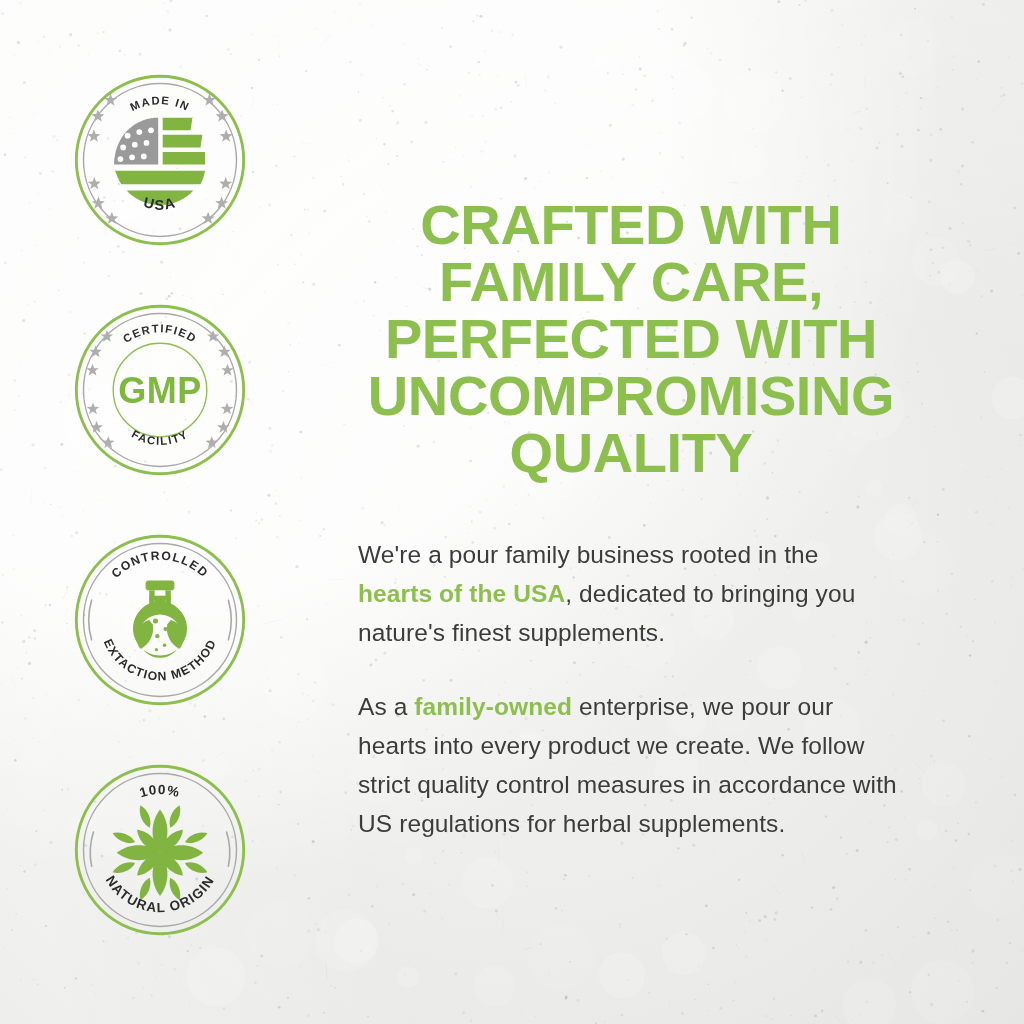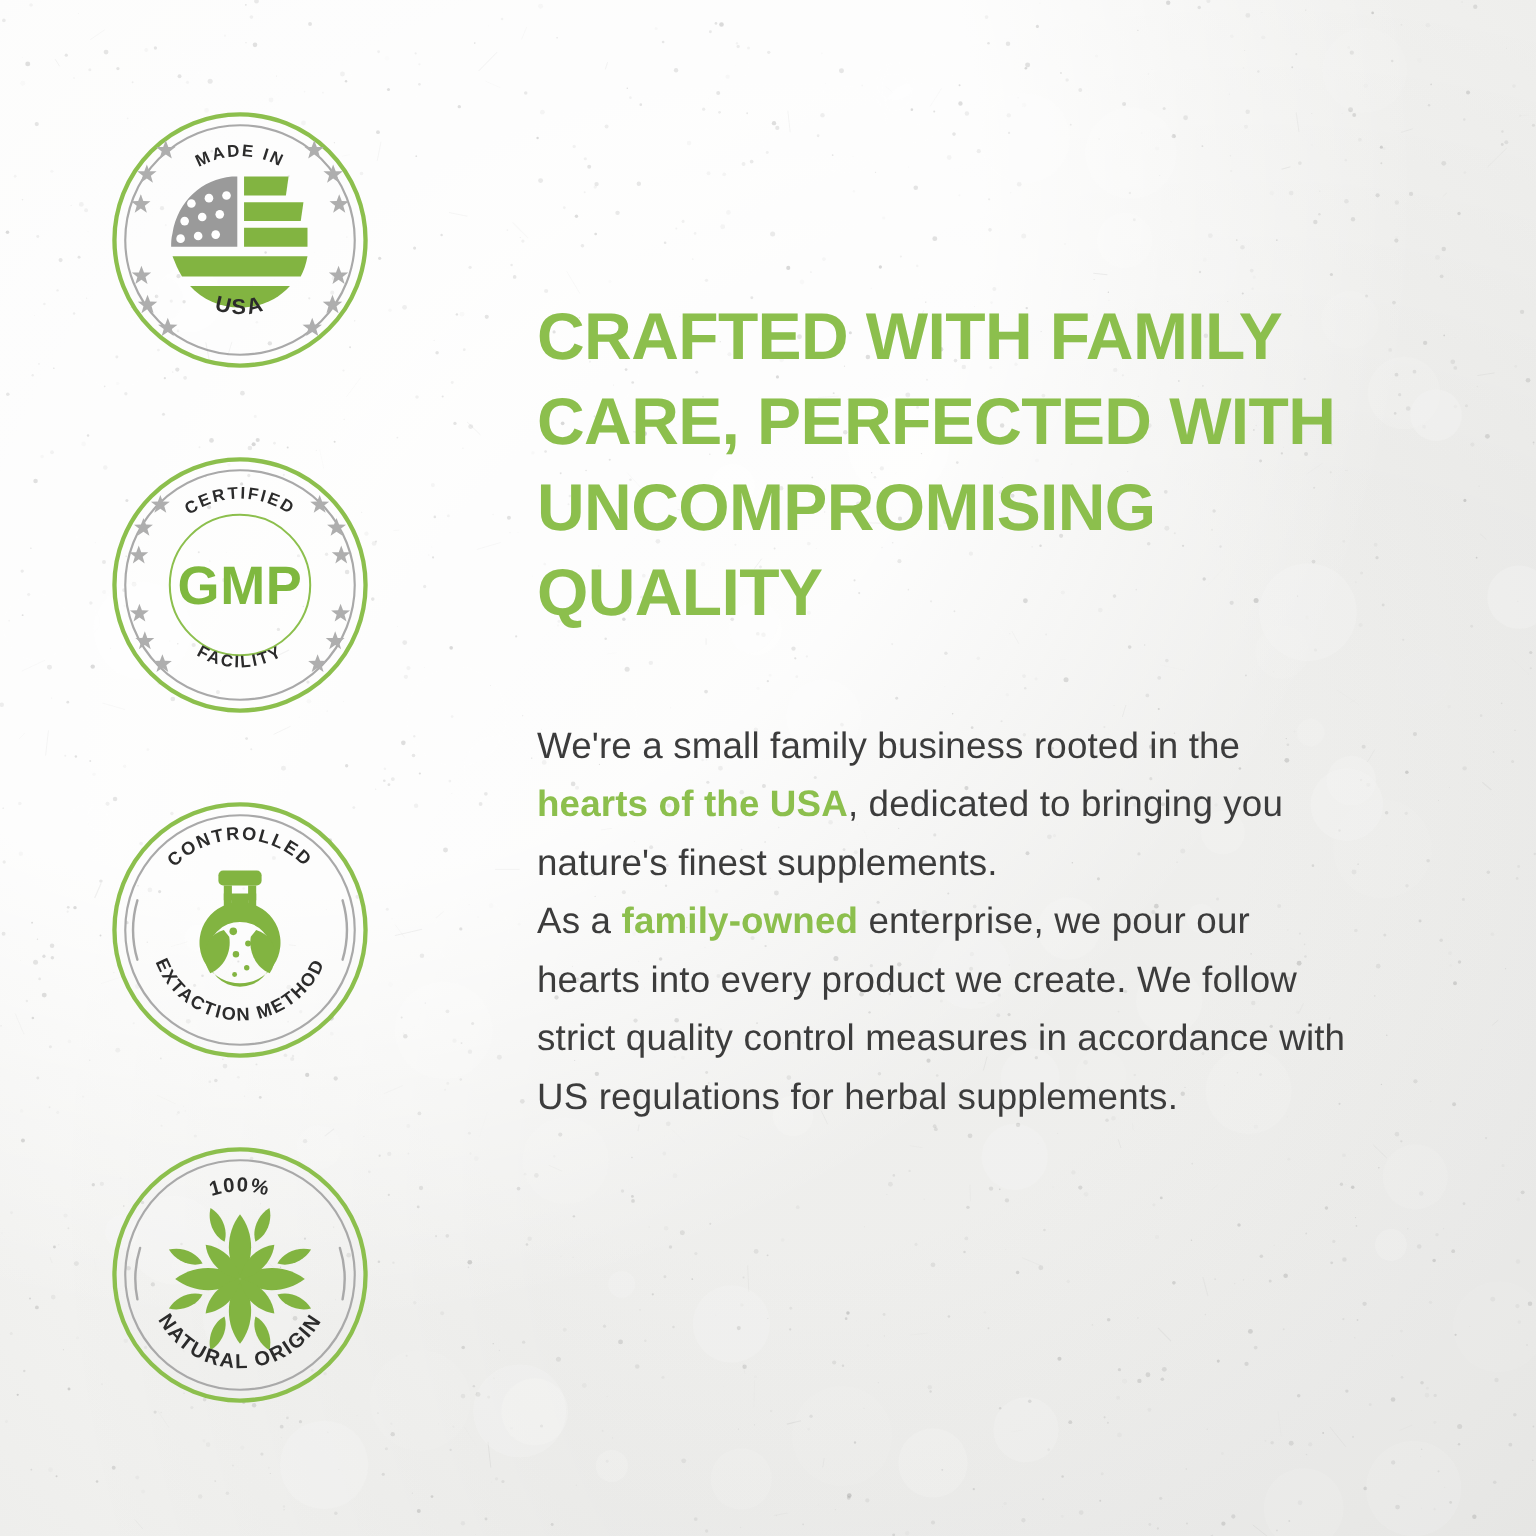--- a/index.html
+++ b/index.html
@@ -81,37 +81,38 @@
   
   #content{
     flex:1;
     padding:196px 120px 0 38px;
   }
 
   #headline{
     color:#8cbf4d;
     font-family:"Liberation Sans", sans-serif;
     font-weight:700;
-    font-size:44px;
+    font-size:56px;
     line-height:57px;
     letter-spacing:-0.4px;
     max-width:560px;
     text-transform:uppercase;
+    text-align:center;
   }
 
   .para{
     color:#3c3c3c;
     font-family:"Liberation Sans", sans-serif;
     font-size:24.5px;
     line-height:39px;
     letter-spacing:.1px;
     max-width:520px;
   }
   #para-1{ margin-top:54px; }
-  #para-2{ max-width:545px; }
+  #para-2{ margin-top:35px; max-width:545px; }
   .hl{ color:#8cbf4d; font-weight:700; }
 </style>
 </head>
 <body>
 
 <div id="texture-layer"></div>
 <svg id="speckle-layer" viewBox="0 0 1024 1024" preserveAspectRatio="none" aria-hidden="true">
     <circle cx="261.8" cy="956.1" r="1.47" fill="rgb(110,110,110)" opacity="0.36"></circle>
     <circle cx="707.0" cy="501.0" r="0.44" fill="rgb(120,120,120)" opacity="0.30"></circle>
     <circle cx="279.6" cy="742.3" r="1.27" fill="rgb(68,68,68)" opacity="0.18"></circle>
@@ -2020,21 +2021,21 @@
       </svg>
     </div>
 
   </div>
 
   <div id="content">
 
     <h1 id="headline">Crafted with family care, perfected with uncompromising quality</h1>
 
     <p class="para" id="para-1">
-      <span>We're a small family business rooted in the </span><span class="hl">hearts of the USA</span><span>, dedicated to bringing you nature's finest supplements.</span>
+      <span>We're a pour family business rooted in the </span><span class="hl">hearts of the USA</span><span>, dedicated to bringing you nature's finest supplements.</span>
     </p>
 
     <p class="para" id="para-2">
       <span>As a </span><span class="hl">family-owned</span><span> enterprise, we pour our hearts into every product we create. We follow strict quality control measures in accordance with US regulations for herbal supplements.</span>
     </p>
 
   </div>
 </div>
 
 </body></html>

